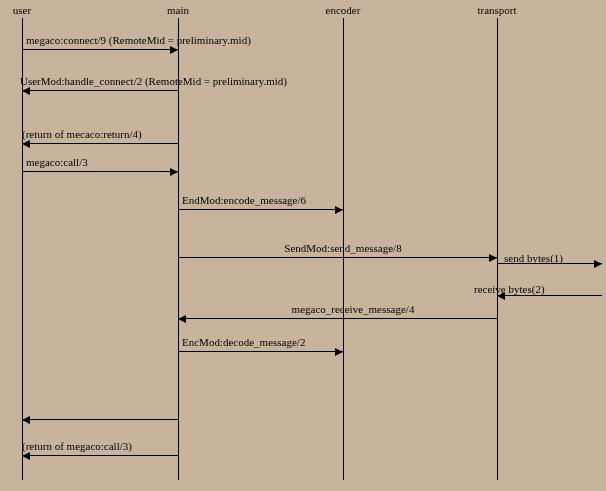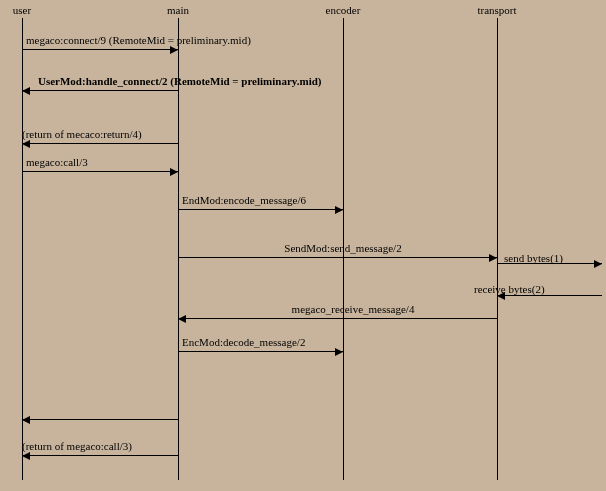--- a/index.html
+++ b/index.html
@@ -69,33 +69,33 @@
     <div class="lifeline" style="left: 178px; top: 18px; height: 462px;"></div>
     <div class="lifeline-label" style="left: 343px; top: 4px;">encoder</div>
     <div class="lifeline" style="left: 343px; top: 18px; height: 462px;"></div>
     <div class="lifeline-label" style="left: 497px; top: 4px;">transport</div>
     <div class="lifeline" style="left: 497px; top: 18px; height: 462px;"></div>
     <div class="msg-line" style="left: 22px; top: 49px; width: 156px;"></div>
     <div class="msg-head right" style="top: 45.5px; left: 170px;"></div>
     <div class="msg-label" style="left: 26px; top: 34px;">megaco:connect/9   (RemoteMid = preliminary.mid)</div>
     <div class="msg-line" style="left: 22px; top: 90px; width: 156px;"></div>
     <div class="msg-head left" style="top: 86.5px; left: 22px;"></div>
-    <div class="msg-label" style="left: 38px; top: 75px; font-weight: bold;">UserMod:handle_connect/2   (RemoteMid = preliminary.mid)</div>
+    <div class="msg-label" style="left: 20px; top: 75px;">UserMod:handle_connect/2   (RemoteMid = preliminary.mid)</div>
     <div class="msg-line" style="left: 22px; top: 143px; width: 156px;"></div>
     <div class="msg-head left" style="top: 139.5px; left: 22px;"></div>
     <div class="msg-label" style="left: 22px; top: 128px;">(return of mecaco:return/4)</div>
     <div class="msg-line" style="left: 22px; top: 171px; width: 156px;"></div>
     <div class="msg-head right" style="top: 167.5px; left: 170px;"></div>
     <div class="msg-label" style="left: 26px; top: 156px;">megaco:call/3</div>
     <div class="msg-line" style="left: 178px; top: 209px; width: 165px;"></div>
     <div class="msg-head right" style="top: 205.5px; left: 335px;"></div>
     <div class="msg-label" style="left: 182px; top: 194px;">EndMod:encode_message/6</div>
     <div class="msg-line" style="left: 178px; top: 257px; width: 319px;"></div>
     <div class="msg-head right" style="top: 253.5px; left: 489px;"></div>
-    <div class="msg-label center" style="left: 343px; top: 242px;">SendMod:send_message/2</div>
+    <div class="msg-label center" style="left: 343px; top: 242px;">SendMod:send_message/8</div>
     <div class="msg-line" style="left: 497px; top: 263px; width: 105px;"></div>
     <div class="msg-head right" style="top: 259.5px; left: 594px;"></div>
     <div class="msg-label" style="left: 504px; top: 252px;">send bytes(1)</div>
     <div class="msg-line" style="left: 497px; top: 295px; width: 105px;"></div>
     <div class="msg-head left" style="top: 291.5px; left: 497px;"></div>
     <div class="msg-label" style="left: 474px; top: 283px;">receive bytes(2)</div>
     <div class="msg-line" style="left: 178px; top: 318px; width: 319px;"></div>
     <div class="msg-head left" style="top: 314.5px; left: 178px;"></div>
     <div class="msg-label center" style="left: 353px; top: 303px;">megaco_receive_message/4</div>
     <div class="msg-line" style="left: 178px; top: 351px; width: 165px;"></div>

